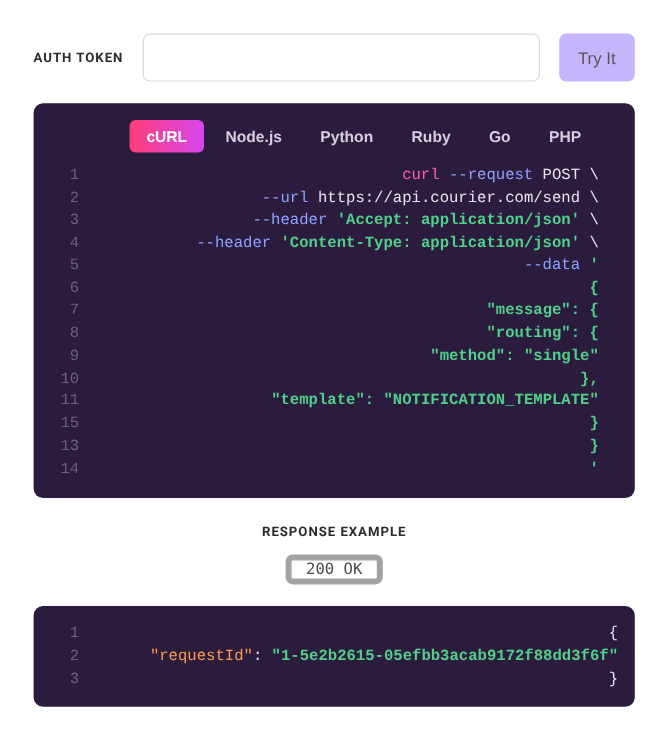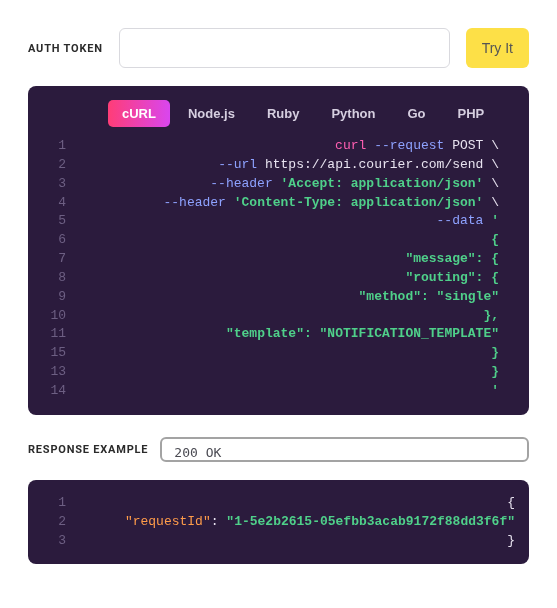--- a/index.html
+++ b/index.html
@@ -30,21 +30,21 @@
     border-radius: 6px;
     padding: 0 12px;
     font-size: 14px;
     background: #fff;
   }
   .tryit-btn {
     height: 40px;
     padding: 0 16px;
     border: none;
     border-radius: 6px;
-    background: #fde047;
+    background: #c4b5fd;
     color: #555;
     font-size: 14px;
     font-weight: 500;
     cursor: pointer;
   }
 
   .code-card {
     background: #2b1b3d;
     border-radius: 8px;
     padding: 14px 16px 14px 0;
@@ -97,33 +97,34 @@
   .tk-arg  { color: #e8e3f0; }
   .tk-str  { color: #4fd08a; font-weight: bold; }
   .tk-key  { color: #ff9c4a; }
   .tk-punc { color: #e8e3f0; }
 
   .resp-row {
     display: flex;
     align-items: center;
     gap: 12px;
     margin-bottom: 18px;
+    flex-direction: column;
   }
   .resp-label {
     font-size: 11px;
     font-weight: 700;
     letter-spacing: 0.8px;
     color: #2b2b2b;
     text-transform: uppercase;
     white-space: nowrap;
   }
   .resp-status {
     flex: 1;
     height: 25px;
-    border: 2px solid #a3a3a3;
+    border: 5px solid #a3a3a3;
     border-radius: 6px;
     padding: 0 12px;
     font-family: "SFMono-Regular", Consolas, monospace;
     font-size: 13px;
     color: #4a4a52;
     display: flex;
     align-items: flex-end;
     background: #fff;
   }
 
@@ -139,22 +140,22 @@
 <div class="auth-row">
   <span class="auth-label">AUTH TOKEN</span>
   <input class="auth-input" type="text" value="" style="">
   <button class="tryit-btn">Try It</button>
 </div>
 
 <div class="code-card">
   <div class="tabs" id="tabs">
       <button class="tab active">cURL</button>
       <button class="tab">Node.js</button>
+      <button class="tab">Python</button>
       <button class="tab">Ruby</button>
-      <button class="tab">Python</button>
       <button class="tab">Go</button>
       <button class="tab">PHP</button>
     </div>
   <div class="code-body">
     <div class="gutter" id="req-gutter">
         <span class="ln">1</span>
         <span class="ln">2</span>
         <span class="ln">3</span>
         <span class="ln">4</span>
         <span class="ln">5</span>

